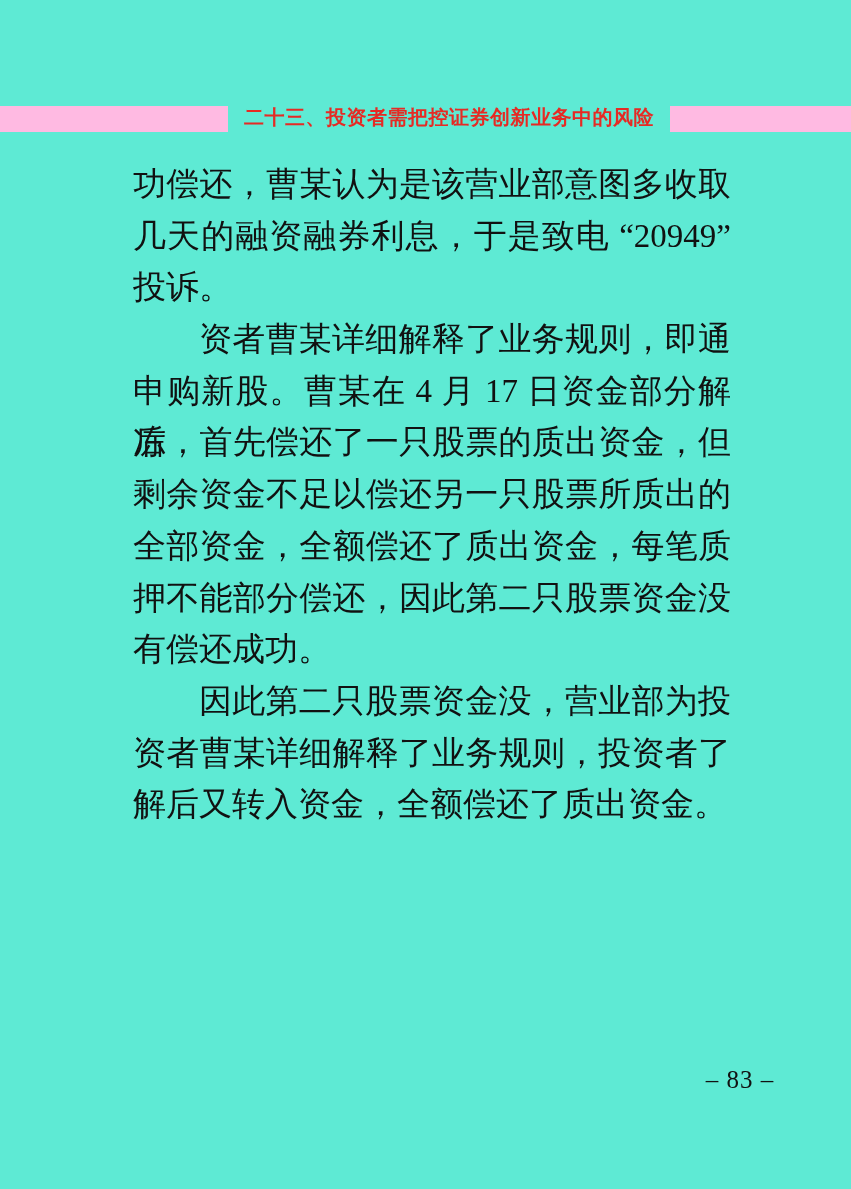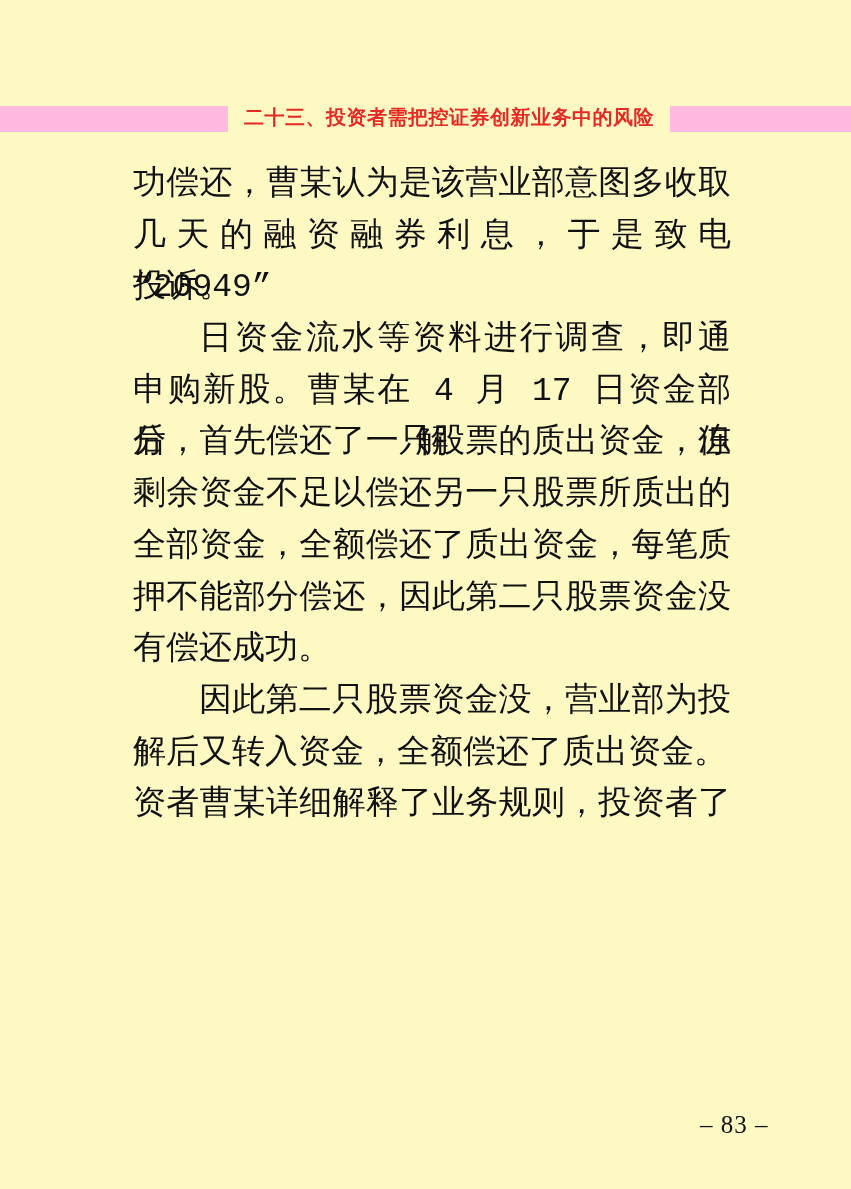--- a/index.html
+++ b/index.html
@@ -4,21 +4,21 @@
 <style>
   html, body {
     margin: 0;
     padding: 0;
     background: #ffffff;
   }
   .page {
     position: relative;
     width: 851px;
     height: 1189px;
-    background: #fef9c3;
+    background: #5eead4;
     overflow: hidden;
     font-family: "Liberation Serif", "DejaVu Serif", serif;
   }
   
   .header {
     position: absolute;
     left: 0;
     top: 104px;
     width: 851px;
     height: 30px;
@@ -50,65 +50,64 @@
     top: 159px;
     width: 598px;
     color: #111111;
     font-size: 33px;
   }
   .line {
     height: 51.7px;
     line-height: 51.7px;
     white-space: nowrap;
     text-align: left;
-    font-family: Liberation Mono, monospace;
   }
   .line.just {
     white-space: normal;
     text-align: justify;
     text-align-last: justify;
   }
   .line.indent {
     text-indent: 2em;
   }
   
   .page-number {
     position: absolute;
     left: 700px;
     top: 1066px;
     width: 80px;
+    text-align: center;
     font-size: 25px;
     color: #111111;
     letter-spacing: 1px;
     white-space: nowrap;
-    margin-top: 45px;
   }
 </style>
 </head>
 <body>
 
 <div class="page">
 
   <div class="header">
     <div class="band band-left" style="background: rgb(255, 186, 226);"></div>
     <div class="header-title" style="color: rgb(230, 42, 36);">二十三、投资者需把控证券创新业务中的风险</div>
     <div class="band band-right" style="background: rgb(255, 186, 226);"></div>
   </div>
 
   <div class="body-text" style="color: rgb(17, 17, 17);">
       <div class="line just">功偿还，曹某认为是该营业部意图多收取</div>
       <div class="line just">几天的融资融券利息，于是致电 “20949”</div>
       <div class="line">投诉。</div>
-      <div class="line indent just">日资金流水等资料进行调查，即通</div>
+      <div class="line indent just">资者曹某详细解释了业务规则，即通</div>
       <div class="line just">申购新股。曹某在 4 月 17 日资金部分解冻</div>
       <div class="line just">后，首先偿还了一只股票的质出资金，但</div>
       <div class="line just">剩余资金不足以偿还另一只股票所质出的</div>
       <div class="line just">全部资金，全额偿还了质出资金，每笔质</div>
       <div class="line just">押不能部分偿还，因此第二只股票资金没</div>
       <div class="line">有偿还成功。</div>
       <div class="line indent just">因此第二只股票资金没，营业部为投</div>
+      <div class="line just">资者曹某详细解释了业务规则，投资者了</div>
       <div class="line">解后又转入资金，全额偿还了质出资金。</div>
-      <div class="line just">资者曹某详细解释了业务规则，投资者了</div>
     </div>
 
   <div class="page-number">– 83 –</div>
 
 </div>
 
 </body></html>

